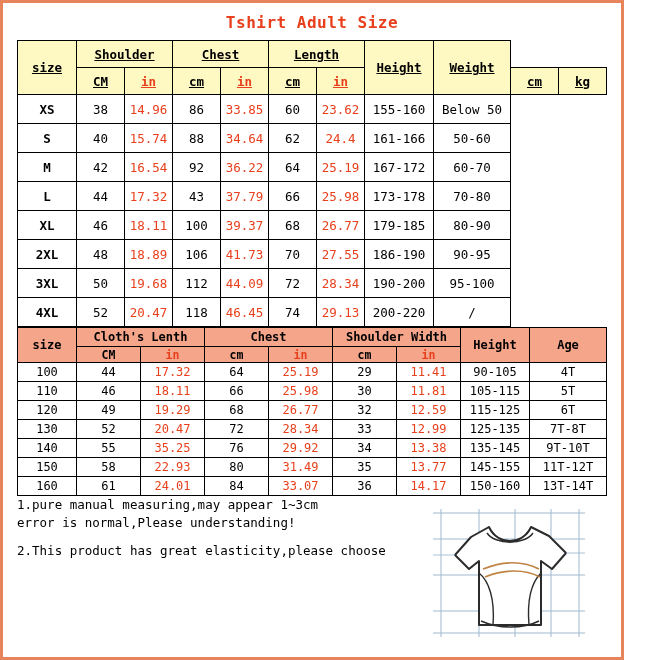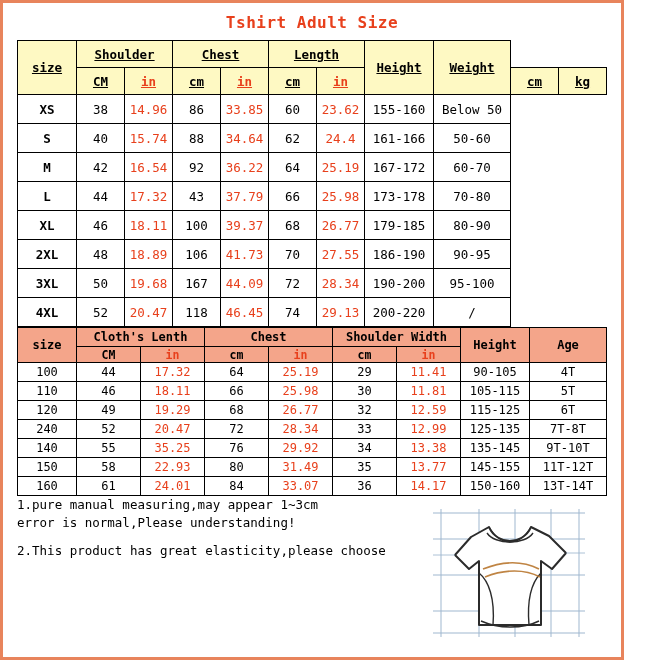--- a/index.html
+++ b/index.html
@@ -201,21 +201,21 @@
           <td class="red">41.73</td>
           <td class="blk">70</td>
           <td class="red">27.55</td>
           <td class="blk">186-190</td>
           <td class="blk">90-95</td>
         </tr>
         <tr>
           <td class="blk bold">3XL</td>
           <td class="blk">50</td>
           <td class="red">19.68</td>
-          <td class="blk">167</td>
+          <td class="blk">112</td>
           <td class="red">44.09</td>
           <td class="blk">72</td>
           <td class="red">28.34</td>
           <td class="blk">190-200</td>
           <td class="blk">95-100</td>
         </tr>
         <tr>
           <td class="blk bold">4XL</td>
           <td class="blk">52</td>
           <td class="red">20.47</td>
@@ -277,21 +277,21 @@
           <td class="blk">49</td>
           <td class="red">19.29</td>
           <td class="blk">68</td>
           <td class="red">26.77</td>
           <td class="blk">32</td>
           <td class="red">12.59</td>
           <td class="blk">115-125</td>
           <td class="blk">6T</td>
         </tr>
         <tr>
-          <td class="blk">240</td>
+          <td class="blk">130</td>
           <td class="blk">52</td>
           <td class="red">20.47</td>
           <td class="blk">72</td>
           <td class="red">28.34</td>
           <td class="blk">33</td>
           <td class="red">12.99</td>
           <td class="blk">125-135</td>
           <td class="blk">7T-8T</td>
         </tr>
         <tr>

